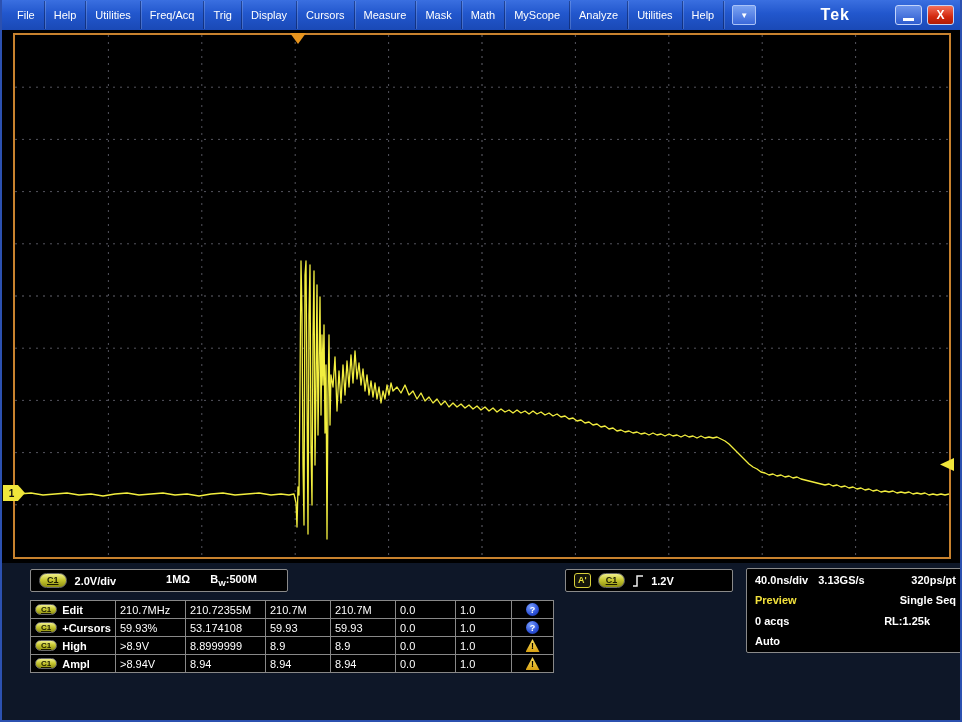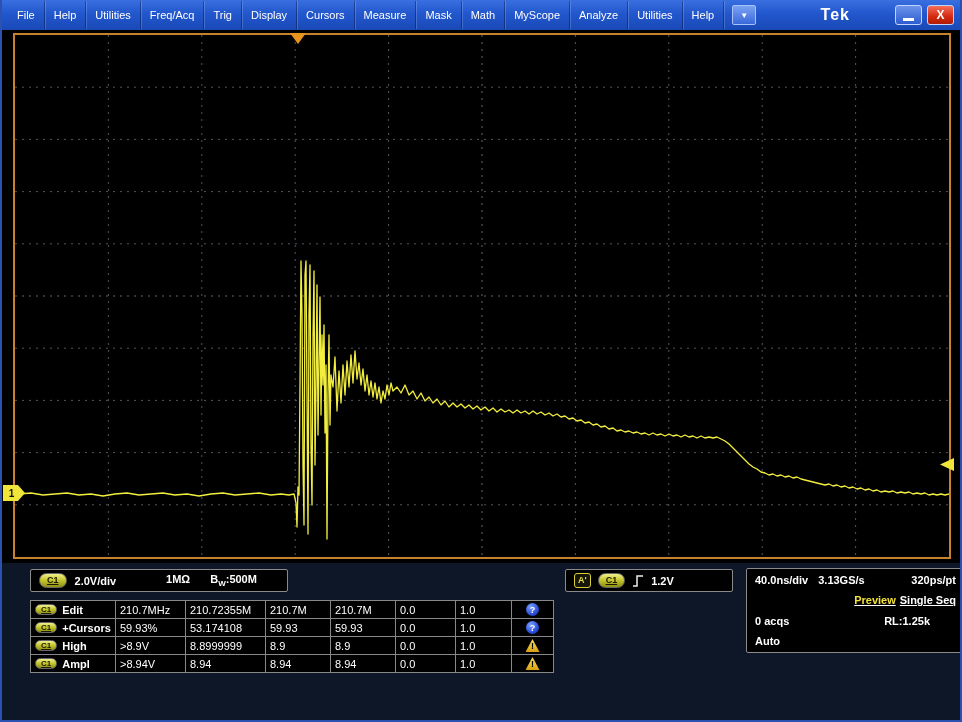--- a/index.html
+++ b/index.html
@@ -50,21 +50,21 @@
                  display:flex; align-items:center; color:#fff; font-size:11px; font-weight:bold; }
   .ch-box { left:28px; top:6px; width:258px; height:23px; padding:0 8px; gap:8px; }
   .imp-grp { margin-left:42px; display:flex; gap:20px; }
   sub { font-size:8px; }
   .trig-box { left:563px; top:6px; width:168px; height:23px; padding:0 8px; gap:7px; }
   .a-badge { border:1px solid #d8cf3a; color:#e8df3a; border-radius:3px; padding:0 3px;
              font-size:9px; font-weight:bold; background:#15150a; line-height:13px; }
   .horiz-box { left:744px; top:5px; width:219px; height:85px; padding:5px 8px;
                flex-direction:column; align-items:stretch; justify-content:space-between; }
   .hline { display:flex; justify-content:space-between; align-items:center; }
-  .hline.start { justify-content:flex-end; gap:4px;text-decoration:underline; }
+  .hline.start { justify-content:space-between; gap:22px; }
   .grp { display:flex; gap:10px; }
   .yellow-text { color:#f2e13c; }
   .rl-val { padding-right:26px;text-align:center; }
 
   .badge-c1 { background:linear-gradient(#f0f08c,#c8c832 45%,#8f8f10); color:#1a1a00;
               border:1px solid #6a6a6a; border-radius:8px; font-size:9px; font-weight:bold;
               padding:1px 7px; line-height:1.2;text-decoration:underline; }
   .badge-c1.small { font-size:8px; padding:0 5px; }
 
   

